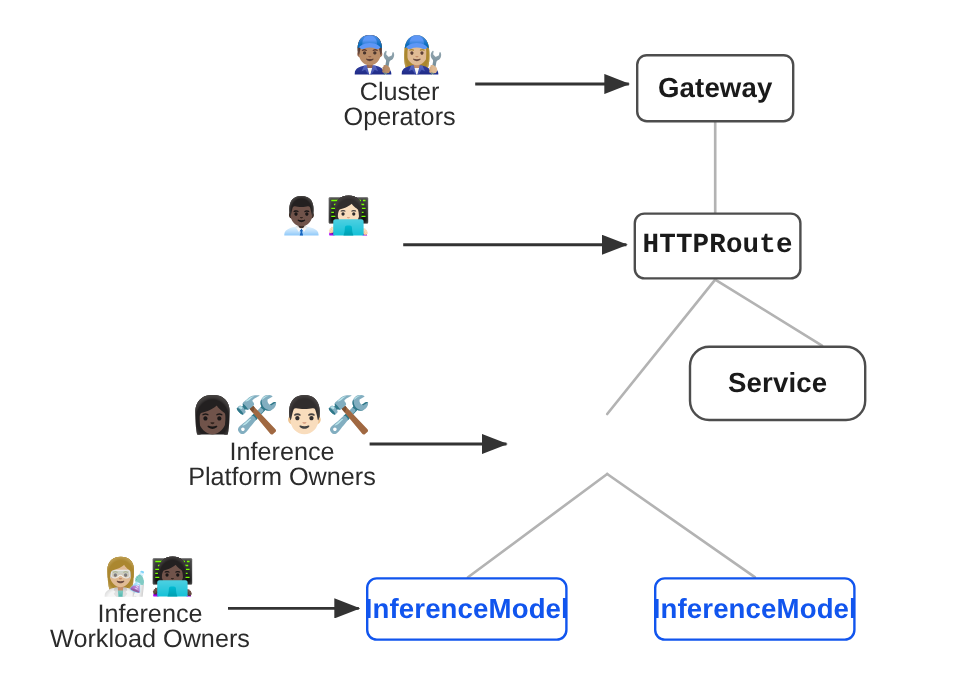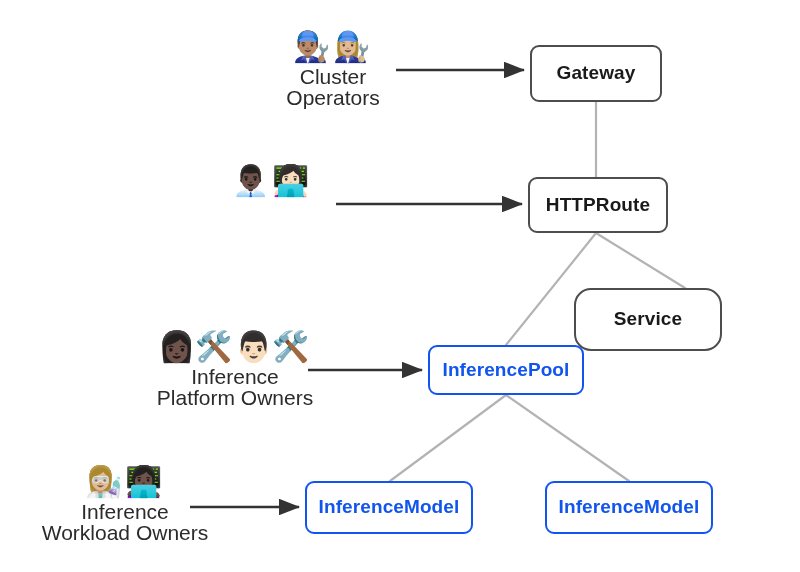--- a/index.html
+++ b/index.html
@@ -32,21 +32,21 @@
     display: flex;
     align-items: center;
     justify-content: center;
     border-radius: 9px;
     background: #ffffff;
     text-align: center;
     line-height: 1.1;
   }
   .node-label {
     font-weight: bold;
-    font-size: 19px;
+    font-size: 23px;
     letter-spacing: 0.1px;
     white-space: nowrap;
   }
   .node.kind-core {
     border: 2px solid #4d4d4d;
   }
   .node.kind-core .node-label {
     color: #1a1a1a;
   }
   .node.kind-inference {
@@ -105,31 +105,28 @@
       <line x1="336" y1="204" x2="522" y2="204"></line>
       <line x1="308" y1="370" x2="422" y2="370"></line>
       <line x1="190" y1="507" x2="299" y2="507"></line>
     </g>
   </svg>
 
   <div class="node kind-core" style="left:530px; top:45px; width:132px; height:57px;">
     <span class="node-label">Gateway</span>
   </div>
 
-  <div class="node kind-core" style="left:528px; top:177px; width:140px; height:56px;">
+  <div class="node kind-core" style="left:528px; top:177px; width:140px; height:56px;font-family:Liberation Mono, monospace;">
     <span class="node-label">HTTPRoute</span>
   </div>
 
   <div class="node kind-core" style="left:574px; top:288px; width:148px; height:63px;border-radius:17px;">
     <span class="node-label">Service</span>
   </div>
 
-  <div class="node kind-inference" style="left:428px; top:345px; width:156px; height:50px;">
-    <span class="node-label">InferencePool</span>
-  </div>
 
   <div class="node kind-inference" style="left:305px; top:481px; width:168px; height:53px;">
     <span class="node-label">InferenceModel</span>
   </div>
 
   <div class="node kind-inference" style="left:545px; top:481px; width:168px; height:53px;">
     <span class="node-label">InferenceModel</span>
   </div>
 
   <div class="actor" style="left:233px; top:30px;">

